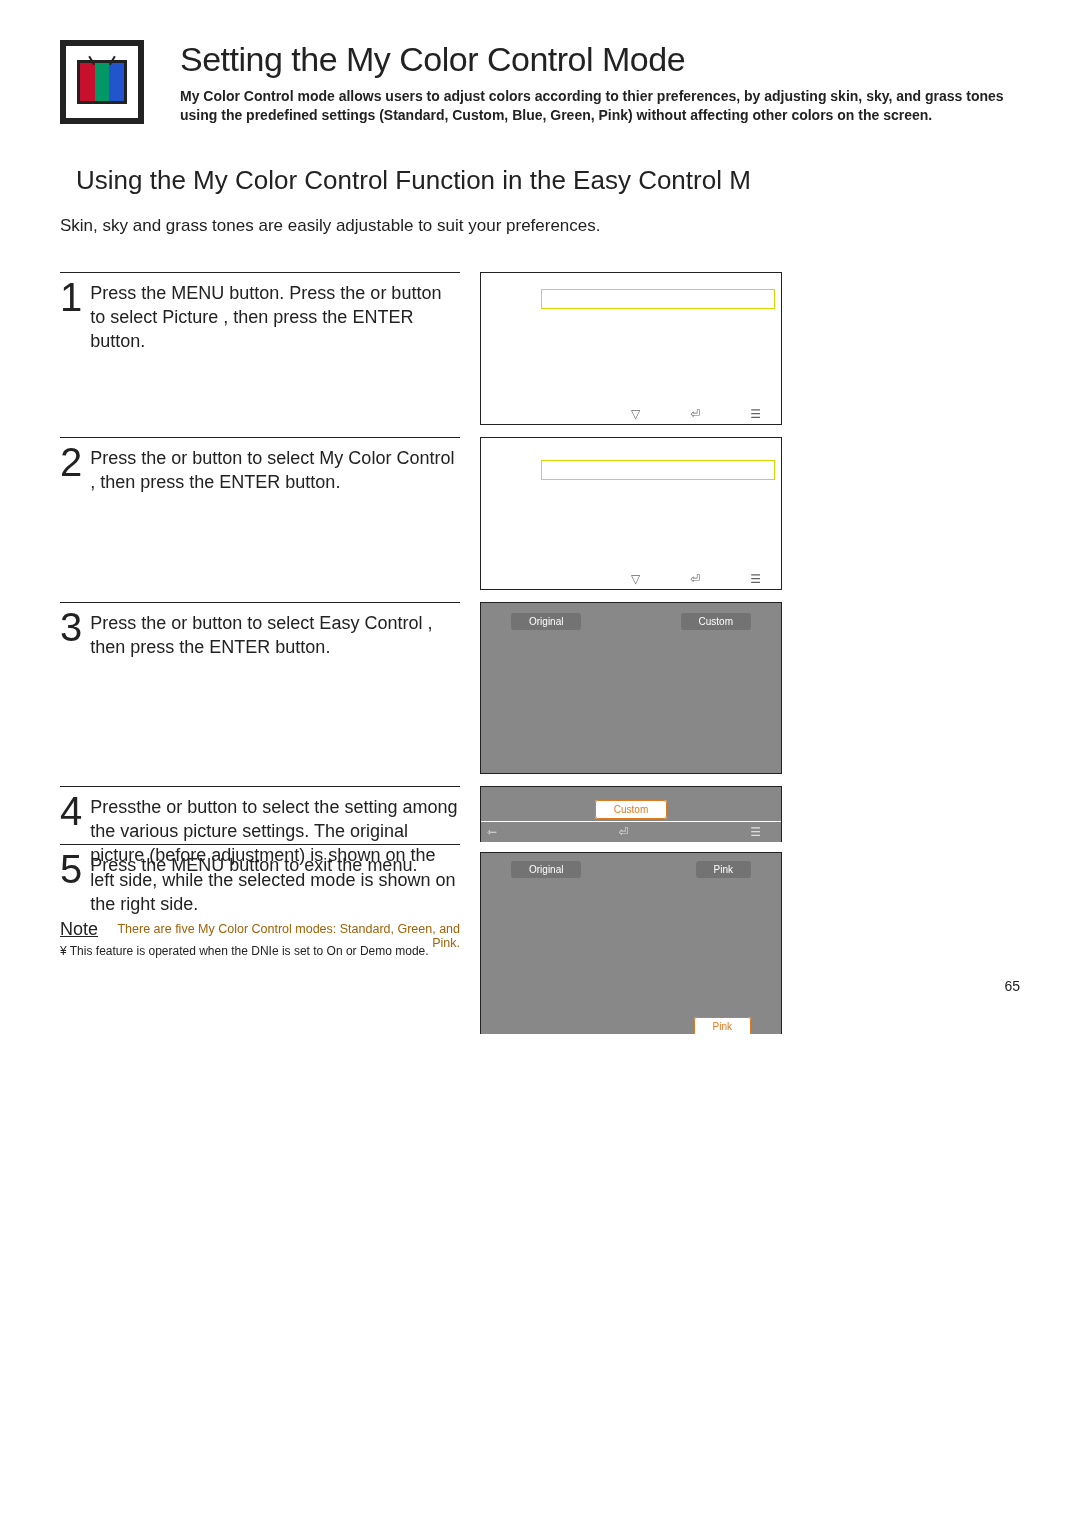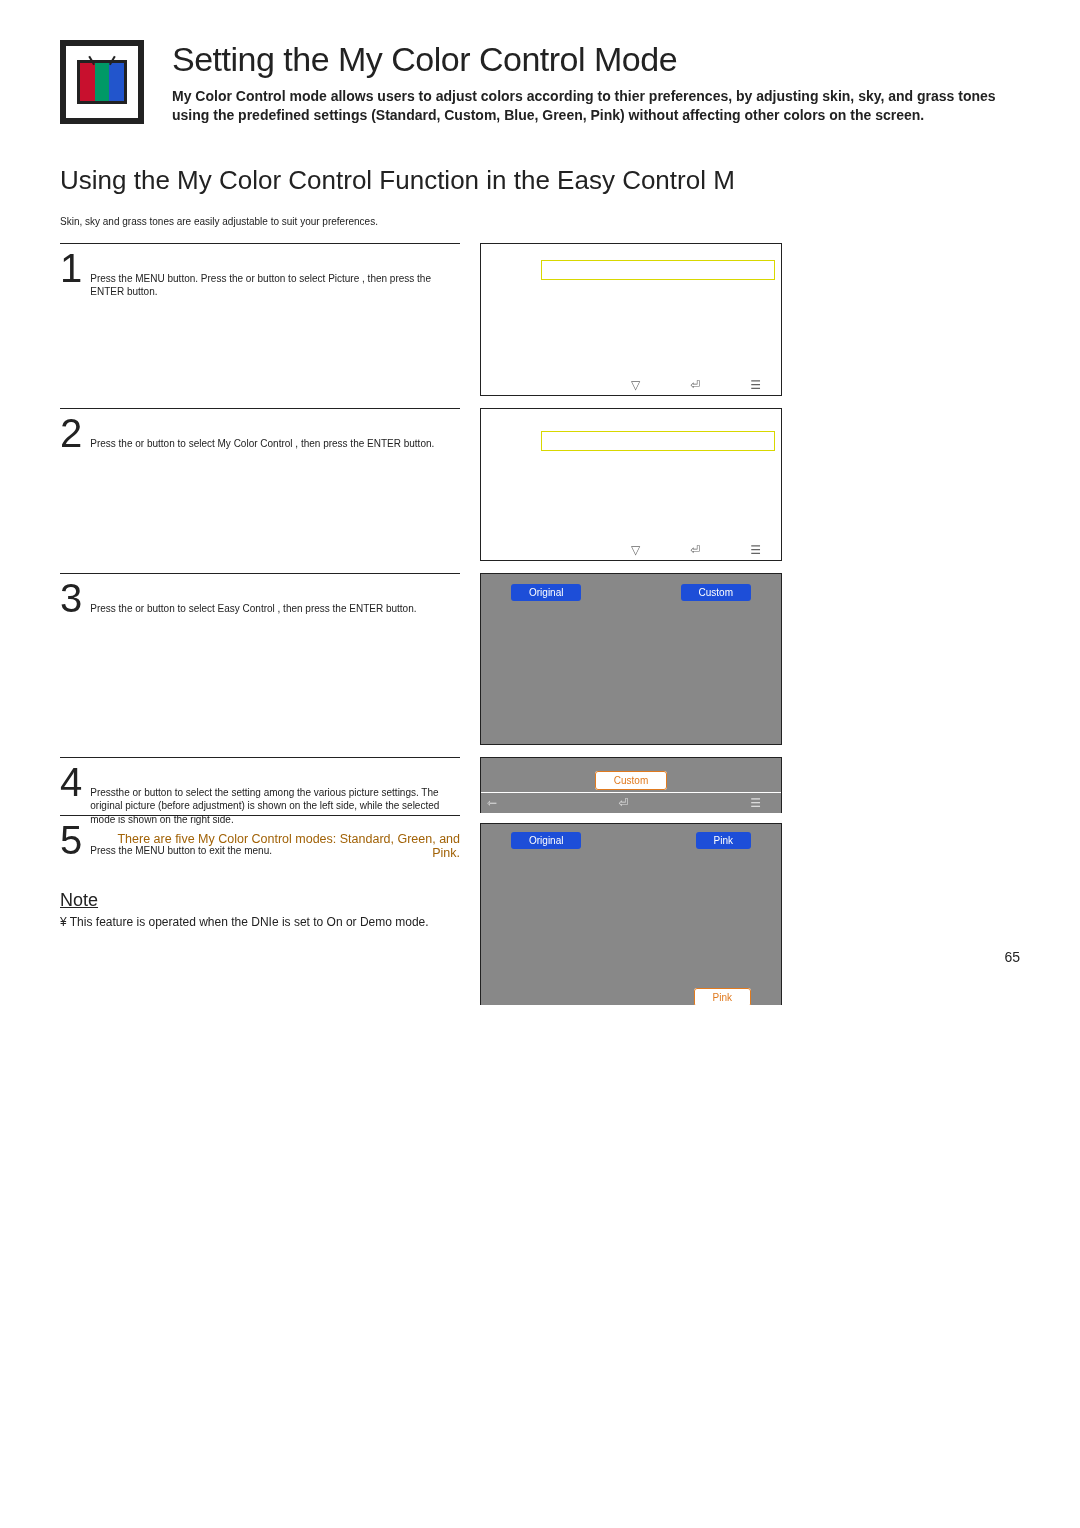--- a/index.html
+++ b/index.html
@@ -6,21 +6,21 @@
   margin: 0;
   padding: 40px 60px;
   font-family: Arial, Helvetica, sans-serif;
   color: #222;
   background: #fff;
   width: 960px;
 }
 .header-row {
   display: flex;
   align-items: flex-start;
-  gap: 28px;
+  gap: 36px;
   margin-bottom: 40px;
 }
 .tv-icon-box {
   width: 72px;
   height: 72px;
   border: 6px solid #222;
   background: #fff;
   display: flex;
   align-items: center;
   justify-content: center;
@@ -57,64 +57,64 @@
 h1 {
   margin: 0 0 8px 0;
   font-size: 34px;
   font-weight: normal;
   letter-spacing: -0.5px;
 }
 .desc { font-size: 14px; line-height: 1.35; font-weight: bold; }
 h2 {
   font-size: 26px;
   font-weight: normal;
-  margin: 30px 0 20px 0;
+  margin: 30px 0 20px 16px;
   white-space: nowrap;
   overflow: hidden;
 }
-.intro-line { font-size: 10px; margin-bottom: 16px; }
+.intro-line { font-size: 17px; margin-bottom: 36px; }
 .step-row {
   display: flex;
   align-items: flex-start;
   gap: 20px;
   margin-bottom: 12px;
 }
 .step-left {
   width: 400px;
   border-top: 1px solid #222;
   padding-top: 4px;
   display: flex;
   gap: 8px;
 }
 .step-num {
   font-size: 40px;
   line-height: 1;
   font-weight: normal;
 }
-.step-text { font-size: 10px; line-height: 1.35; padding-top: 4px; margin-top: 20px; }
+.step-text { font-size: 18px; line-height: 1.35; padding-top: 4px; }
 .orange { color: #a16207; font-size: 12.5px; text-align: right; margin-top: 6px; }
 .panel {
   width: 300px;
   border: 1px solid #222;
 }
 .panel-gray { background: #888; }
 .panel-body { position: relative; }
 .highlight-row {
   position: absolute;
   border: 1px solid #d8d800;
   background: #fff;
   height: 18px;
 }
 .pill-row {
   display: flex;
   gap: 40px;
   padding: 8px 14px;
 }
 .pill {
-  background: #1d4ed8;
+  background: #737373;
   color: #fff;
   font-size: 10px;
   padding: 3px 18px;
   border-radius: 3px;
 }
 .pill.outline {
   background: #fff;
   color: #e07a1f;
   border: 1px solid #e07a1f;
 }

